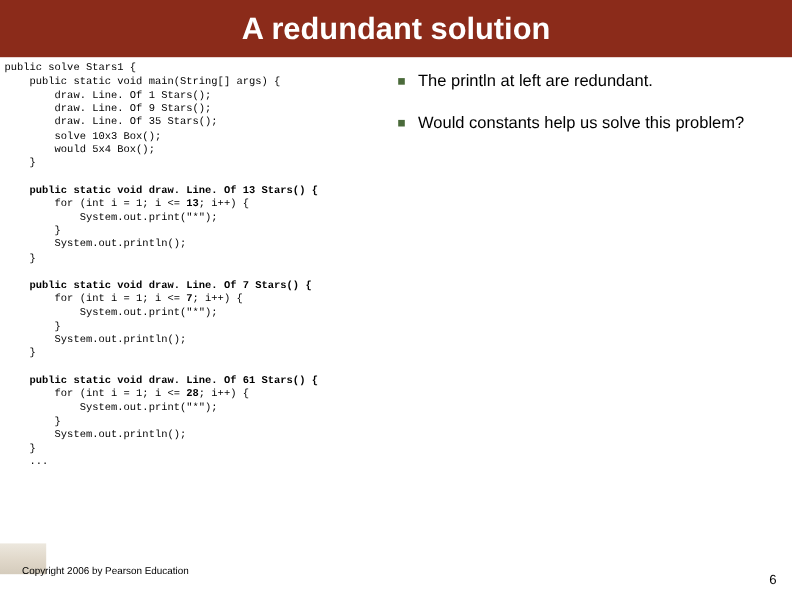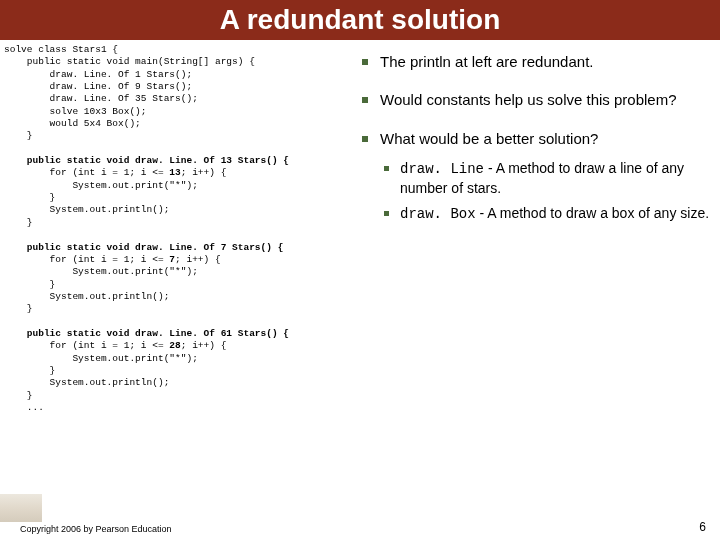--- a/index.html
+++ b/index.html
@@ -7,21 +7,21 @@
     padding: 0;
     width: 720px;
     height: 540px;
     font-family: Verdana, Arial, sans-serif;
     background: #fff;
     position: relative;
     overflow: hidden;
   }
   .title-bar {
     background: #8b2b1a;
-    height: 40px;
+    height: 52px;
     width: 100%;
     display: flex;
     align-items: center;
     justify-content: center;
   }
   .title-bar h1 {
     color: #fff;
     font-size: 28px;
     font-weight: bold;
     margin: 0;
@@ -86,21 +86,21 @@
     width: 5px;
     height: 5px;
     background: #4a6a3a;
   }
   .code-inline {
     font-family: "Courier New", monospace;
     font-size: 14px;
   }
   .footer {
     position: absolute;
-    bottom: 6px;
+    bottom: 16px;
     left: 20px;
     font-size: 9px;
     color: #000;
   }
   .page-num {
     position: absolute;
     bottom: 6px;
     right: 14px;
     font-size: 12px;
     color: #000;
@@ -117,21 +117,21 @@
 </style>
 </head>
 <body>
 
 <div class="title-bar">
   <h1>A redundant solution</h1>
 </div>
 
 <div class="content">
 
-  <div class="left-col"><span>solve class Stars1 {</span>
+  <div class="left-col"><span>public solve Stars1 {</span>
 <span>    public static void main(String[] args) {</span>
 <span>        draw. Line. Of 1 Stars();</span>
 <span>        draw. Line. Of 9 Stars();</span>
 <span>        draw. Line. Of 35 Stars();</span>
 <span>        solve 10x3 Box();</span>
 <span>        would 5x4 Box();</span>
 <span>    }</span>
 
 <span class="bold">    public static void draw. Line. Of 13 Stars() {</span>
 <span>        for (int i = 1; i &lt;= </span><span class="bold">13</span><span>; i++) {</span>
@@ -152,27 +152,20 @@
 <span>            System.out.print("*");</span>
 <span>        }</span>
 <span>        System.out.println();</span>
 <span>    }</span>
 <span>    ...</span></div>
 
   <div class="right-col">
     <ul>
       <li>The println at left are redundant.</li>
       <li>Would constants help us solve this problem?</li>
-      <li>
-        <span>What would be a better solution?</span>
-        <ul>
-          <li><span class="code-inline">draw. Line</span><span> - A method to draw a line of any number of stars.</span></li>
-          <li><span class="code-inline">draw. Box</span><span> - A method to draw a box of any size.</span></li>
-        </ul>
-      </li>
     </ul>
   </div>
 
 </div>
 
 <div class="deco"></div>
 <div class="footer">Copyright 2006 by Pearson Education</div>
 <div class="page-num">6</div>
 
 </body></html>

